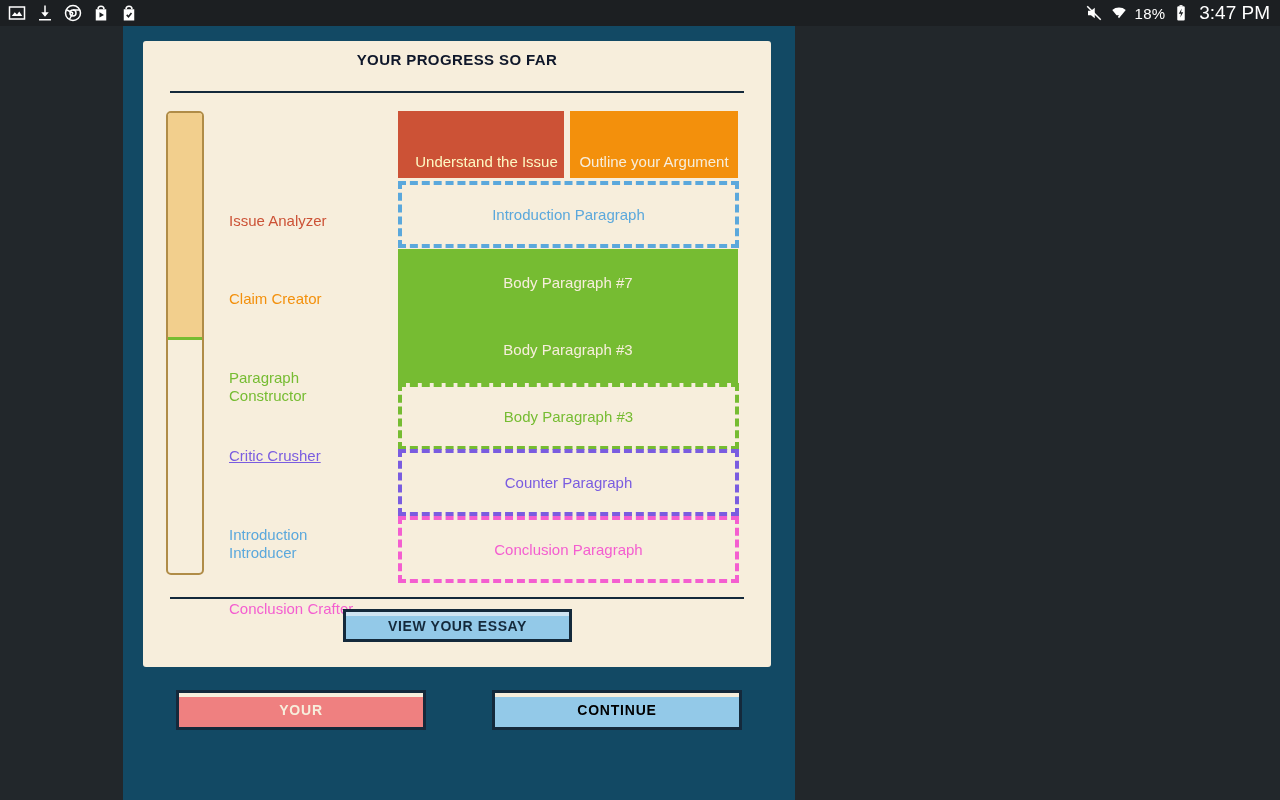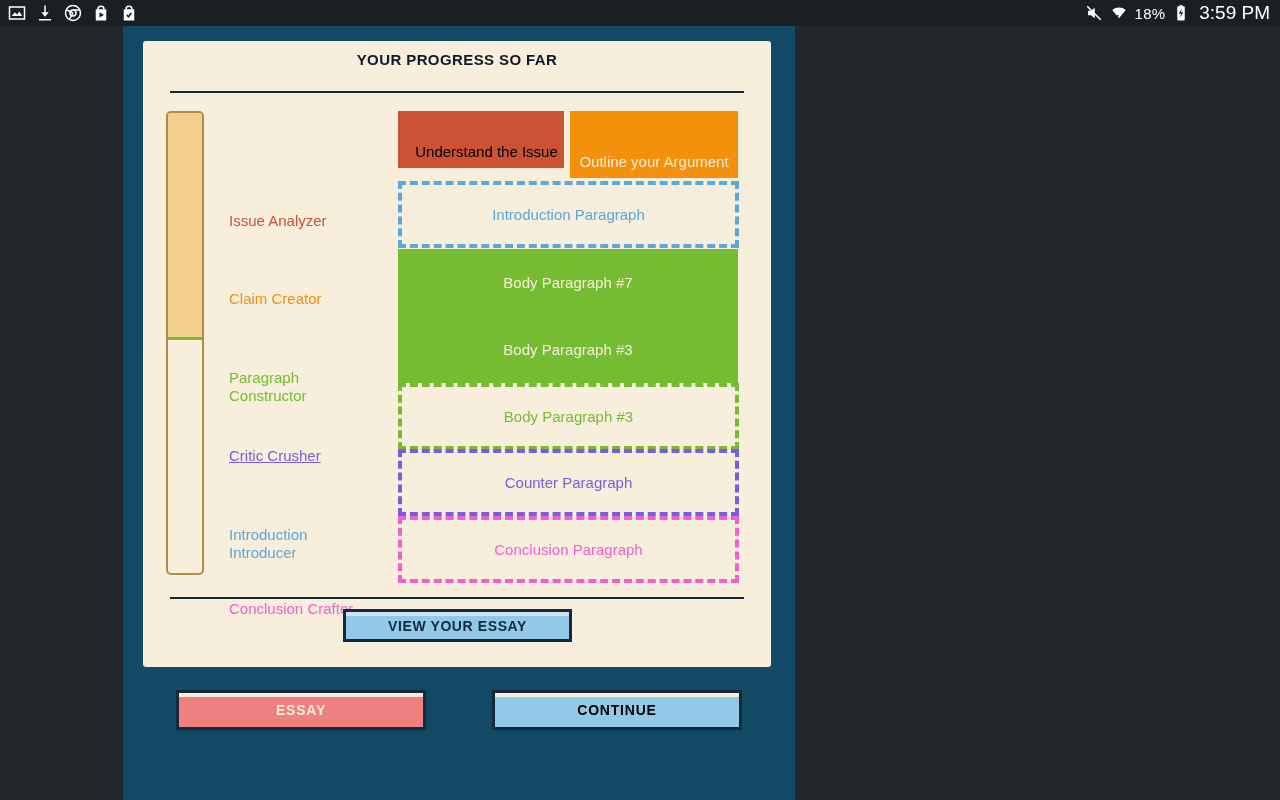--- a/index.html
+++ b/index.html
@@ -180,21 +180,21 @@
         </svg>
     </span>
     <span class="sbtext">18%</span>
     <span>
       <svg class="sbicon" viewBox="0 0 24 24">
           <rect x="7" y="3" width="10" height="19" rx="1.5" fill="#fff"></rect>
           <rect x="10" y="1.5" width="4" height="2" fill="#fff"></rect>
           <path d="M13 6l-4 7h3l-1 5 4-7h-3z" fill="#1c1f22"></path>
         </svg>
     </span>
-    <span class="sbtime">3:59 PM</span>
+    <span class="sbtime">3:47 PM</span>
   </div>
 </div>
 
 <div id="app">
 
   <div id="card">
 
     <div id="card-title">YOUR PROGRESS SO FAR</div>
     <div class="divider" id="divider-top"></div>
 
@@ -205,32 +205,32 @@
     <div id="stage">
       <div id="labels-host">
           <div class="stage-label" style="top: 101px; color: rgb(204, 82, 54);">Issue Analyzer</div>
           <div class="stage-label" style="top: 179px; color: rgb(243, 144, 12);">Claim Creator</div>
           <div class="stage-label" style="top: 258px; color: rgb(118, 188, 50); width: 95px;">Paragraph Constructor</div>
           <div class="stage-label" style="top: 336px; color: rgb(122, 92, 224); text-decoration: underline;">Critic Crusher</div>
           <div class="stage-label" style="top: 415px; color: rgb(91, 168, 220); width: 95px;">Introduction Introducer</div>
           <div class="stage-label" style="top: 489px; color: rgb(244, 94, 208);">Conclusion Crafter</div>
         </div>
       <div id="blocks-host">
-          <div class="block solid" style="top: 0px; left: 255px; width: 166px; height: 57px; background: rgb(204, 82, 54); color: #000000; align-items: flex-end; padding-bottom: 8px; padding-left: 11px;">Understand the Issue</div>
+          <div class="block solid" style="top: 0px; left: 255px; width: 166px; height: 67px; background: rgb(204, 82, 54); color: #fef9c3; align-items: flex-end; padding-bottom: 8px; padding-left: 11px;">Understand the Issue</div>
           <div class="block solid" style="top: 0px; left: 427px; width: 168px; height: 67px; background: rgb(243, 144, 12); color: rgb(247, 238, 220); align-items: flex-end; padding-bottom: 8px;">Outline your Argument</div>
           <div class="block dashed" style="top: 70px; left: 255px; width: 341px; height: 67px; border: 4px dashed rgb(91, 168, 220); color: rgb(91, 168, 220);">Introduction Paragraph</div>
           <div class="block solid" style="top: 138px; left: 255px; width: 340px; height: 67px; background: rgb(118, 188, 50); color: rgb(247, 238, 220);">Body Paragraph #7</div>
           <div class="block solid" style="top: 205px; left: 255px; width: 340px; height: 67px; background: rgb(118, 188, 50); color: rgb(247, 238, 220);">Body Paragraph #3</div>
           <div class="block dashed" style="top: 272px; left: 255px; width: 341px; height: 67px; border: 4px dashed rgb(118, 188, 50); color: rgb(118, 188, 50);">Body Paragraph #3</div>
           <div class="block dashed" style="top: 338px; left: 255px; width: 341px; height: 67px; border: 4px dashed rgb(122, 92, 224); color: rgb(122, 92, 224);">Counter Paragraph</div>
           <div class="block dashed" style="top: 405px; left: 255px; width: 341px; height: 67px; border: 4px dashed rgb(244, 94, 208); color: rgb(244, 94, 208);">Conclusion Paragraph</div>
         </div>
     </div>
 
     <div class="divider" id="divider-bottom"></div>
 
     <div id="view-essay">VIEW YOUR ESSAY</div>
   </div>
 
-  <div class="footer-btn" id="btn-redo">ESSAY</div>
+  <div class="footer-btn" id="btn-redo">YOUR</div>
   <div class="footer-btn" id="btn-continue">CONTINUE</div>
 
 </div>
 
 </body></html>

